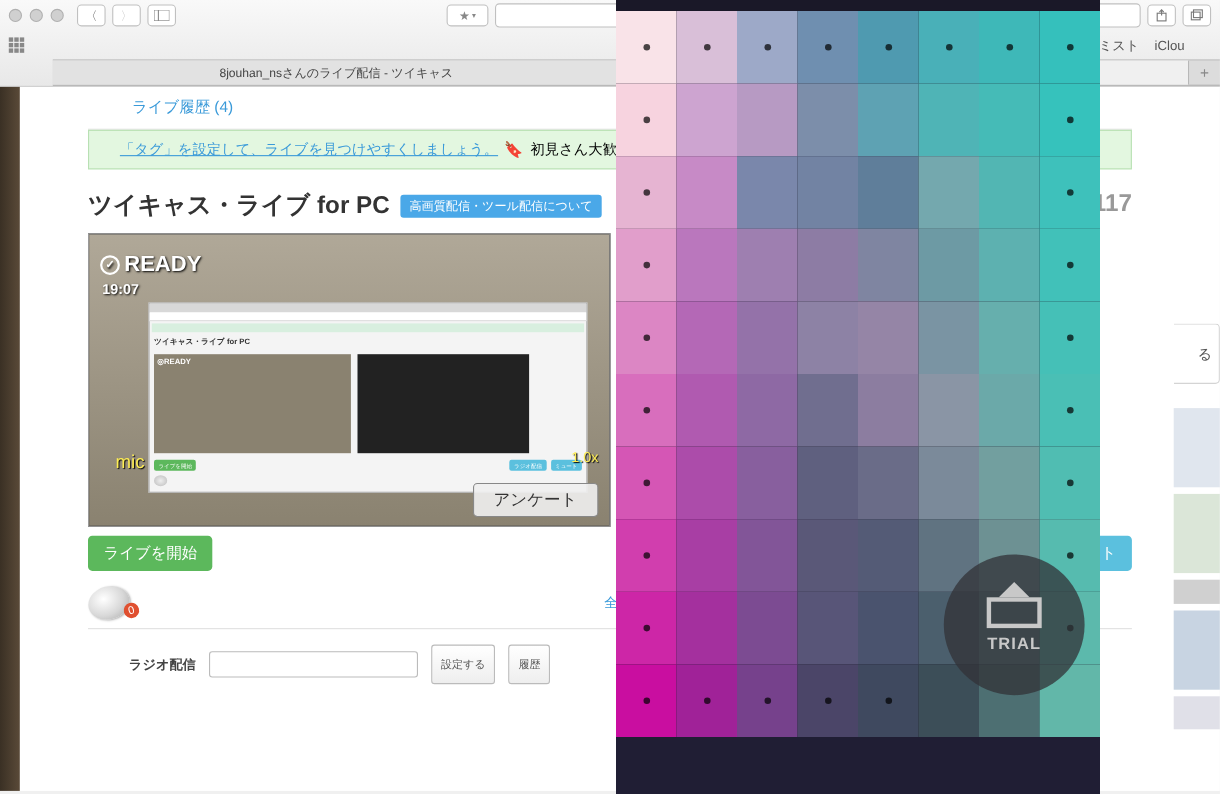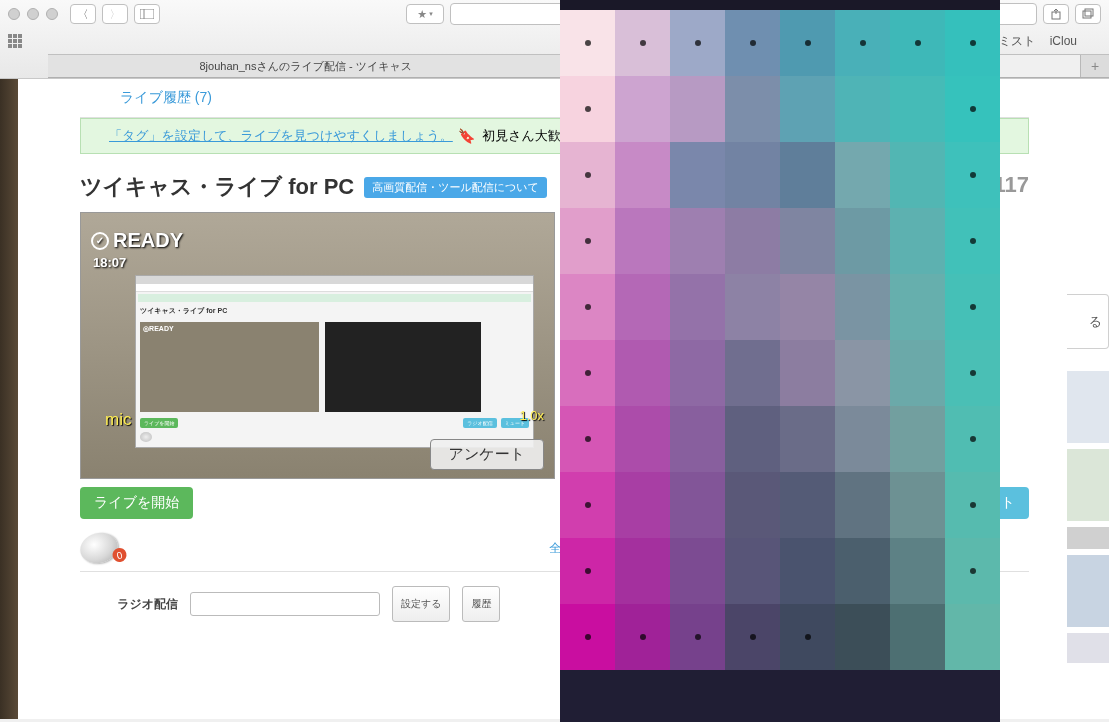--- a/index.html
+++ b/index.html
@@ -157,21 +157,21 @@
     <div class="tab">8jouhan_nsさんのライブ配信 - ツイキャス</div>
     <div class="tab active">(55) TW</div>
     <div class="new-tab">+</div>
   </div>
 </div>
 
 <div class="page">
   <div class="page-edge-left"></div>
 
   <div class="nav-tabs">
-    <div class="nav-tab">ライブ履歴 (7)</div>
+    <div class="nav-tab">ライブ履歴 (4)</div>
   </div>
 
   <div class="notice-bar">
     <a class="notice-link">「タグ」を設定して、ライブを見つけやすくしましょう。</a>
     <span class="bookmark-flag">🔖</span>
     <span>初見さん大歓</span>
   </div>
 
   <div class="stream-header" style="position:relative">
     <span class="stream-title">ツイキャス・ライブ for PC</span>
@@ -200,21 +200,21 @@
           <div style="background:#5bc0de">ミュート</div>
         </div>
         <div class="under-nested">
             <div class="coin-mini"></div>
           </div>
       </div>
       <div class="ready-badge">
         <span class="chk">✓</span>
         <span>READY</span>
       </div>
-      <div class="timer">18:07</div>
+      <div class="timer">19:07</div>
       <div class="mic-label">mic</div>
       <div class="speed">1.0x</div>
       <button class="survey-btn">アンケート</button>
     </div>
   </div>
 
   <div class="action-row">
     <button class="btn btn-green">ライブを開始</button>
     <div class="spacer"></div>
     <button class="btn btn-blue">ラジオ配信</button>
@@ -323,15 +323,19 @@
         <div class="dot" style="background: rgb(92, 185, 172);"></div>
         <div class="dot" style="background: rgb(201, 14, 160);"></div>
         <div class="dot" style="background: rgb(160, 34, 152);"></div>
         <div class="dot" style="background: rgb(118, 65, 140);"></div>
         <div class="dot" style="background: rgb(75, 69, 104);"></div>
         <div class="dot" style="background: rgb(63, 73, 95);"></div>
         <div style="background: rgb(60, 78, 88);"></div>
         <div style="background: rgb(77, 111, 114);"></div>
         <div style="background: rgb(98, 183, 169);"></div>
       </div>
+    <div class="trial-badge">
+      <div class="tri"></div>
+      <div class="txt">TRIAL</div>
+    </div>
   </div>
   <div class="pixel-bottom"></div>
 </div>
 
 </body></html>

